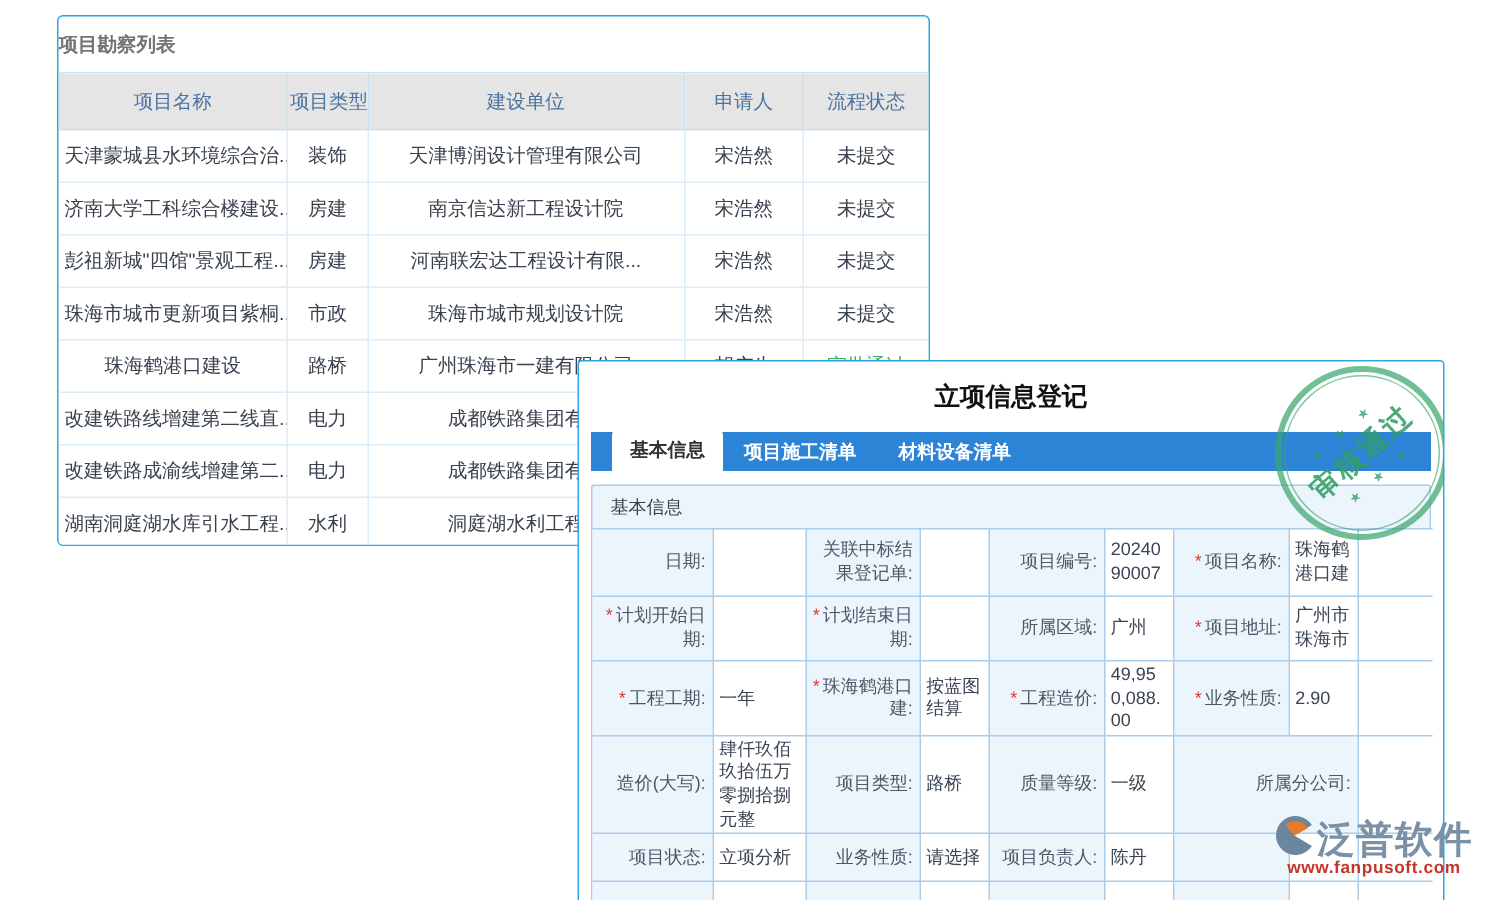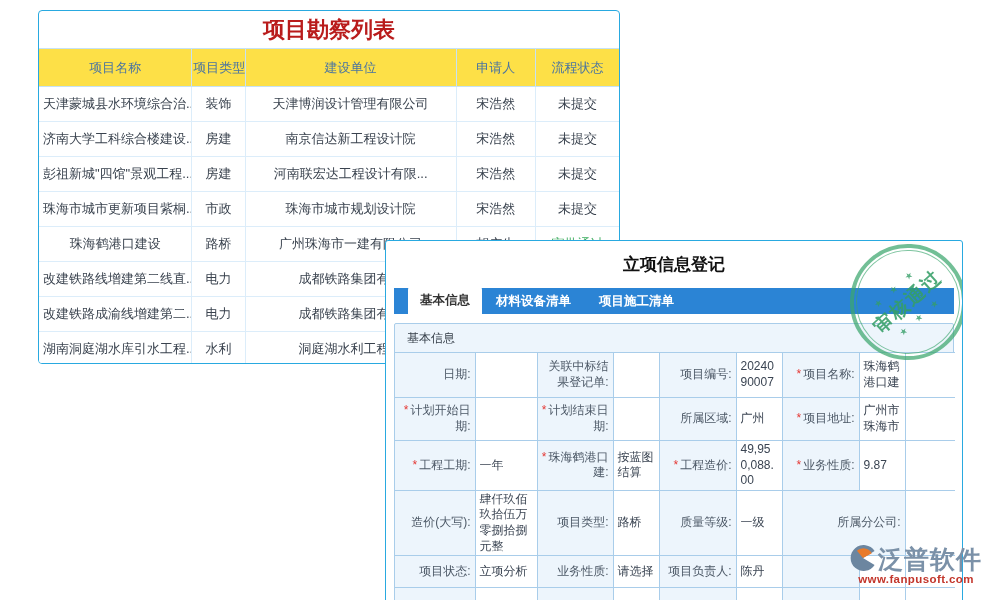--- a/index.html
+++ b/index.html
@@ -7,25 +7,25 @@
     width:1000px;height:600px;position:relative;overflow:hidden;
     background:#ffffff;
     font-family:"Liberation Sans","DejaVu Sans",sans-serif;
   }
   
   .survey-window{
     position:absolute;left:38px;top:10px;width:582px;height:354px;
     box-sizing:border-box;border:1px solid #29A9E0;border-radius:4px;
     background:#fff;z-index:1;overflow:hidden;
   }
-  .survey-title{height:37px;line-height:37px;text-align:center;
-    font-size:22px;font-weight:bold;color:#b91c1c;}
+  .survey-title{height:37px;line-height:37px;
+    font-size:13px;font-weight:bold;color:#737373;}
   table.survey{width:100%;border-collapse:collapse;table-layout:fixed;font-size:13px;}
   table.survey th{
-    height:35px;background:#fde047;color:#4A74A0;font-weight:normal;
+    height:35px;background:#e5e5e5;color:#4A74A0;font-weight:normal;
     border:1px solid #C6E2F5;overflow:hidden;white-space:nowrap;
   }
   table.survey td{
     height:34px;border:1px solid #DCEDFA;color:#39424E;text-align:center;
     padding:0 4px;overflow:hidden;white-space:nowrap;background:#fff;
   }
   table.survey th:first-child,table.survey td:first-child{border-left:none;}
   table.survey th:last-child,table.survey td:last-child{border-right:none;}
   td.c-name{text-align:left;padding-left:10px;color:#2F8BDB;cursor:pointer;}
   td.c-appl{color:#4A90D9;}
@@ -171,22 +171,22 @@
     </tr>
   </tbody>
     </table>
 </div>
 
 <div class="reg-window">
   <div class="reg-title">立项信息登记</div>
 
   <div class="tabbar">
     <div class="tab active">基本信息</div>
+    <div class="tab">项目施工清单</div>
     <div class="tab">材料设备清单</div>
-    <div class="tab">项目施工清单</div>
   </div>
 
   <div class="fieldset">
     <div class="section-title">基本信息</div>
     <table class="form">
       <colgroup>
         <col style="width:80px">
           <col style="width:62px">
         <col style="width:76px">
           <col style="width:46px">
@@ -220,21 +220,21 @@
         <td class="val"></td>
       </tr>
       <tr class="r2">
         <td class="lbl"><span class="req">*</span><span>工程工期:</span></td>
         <td class="val">一年</td>
         <td class="lbl"><span class="req">*</span><span>珠海鹤港口建:</span></td>
         <td class="val">按蓝图结算</td>
         <td class="lbl"><span class="req">*</span><span>工程造价:</span></td>
         <td class="val">49,950,088.00</td>
         <td class="lbl"><span class="req">*</span><span>业务性质:</span></td>
-        <td class="val">9.87</td>
+        <td class="val">2.90</td>
         <td class="val"></td>
       </tr>
       <tr class="r3">
         <td class="lbl"><span class="req"></span><span>造价(大写):</span></td>
         <td class="val">肆仟玖佰玖拾伍万零捌拾捌元整</td>
         <td class="lbl"><span class="req"></span><span>项目类型:</span></td>
         <td class="val">路桥</td>
         <td class="lbl"><span class="req"></span><span>质量等级:</span></td>
         <td class="val">一级</td>
         <td class="lbl" colspan="2"><span class="req"></span><span>所属分公司:</span></td>

